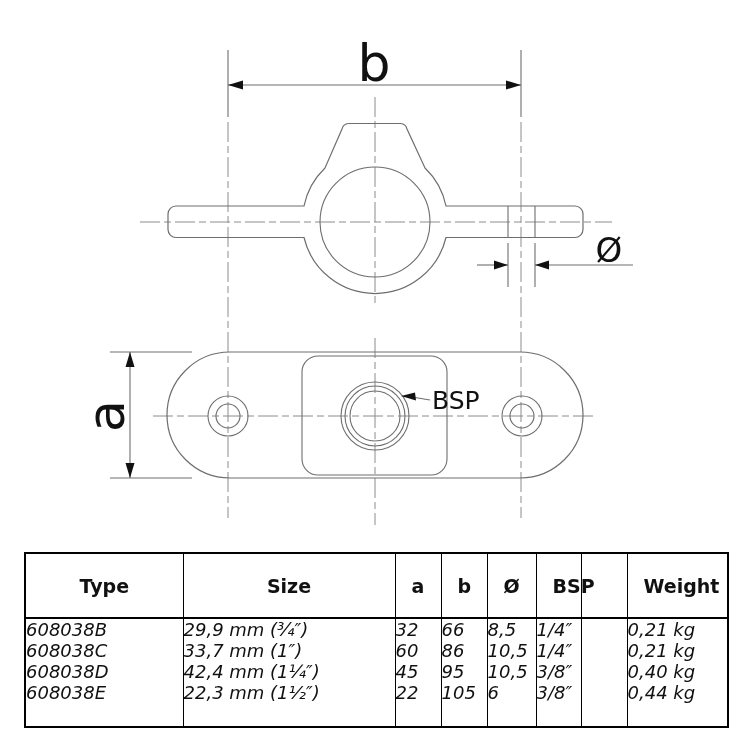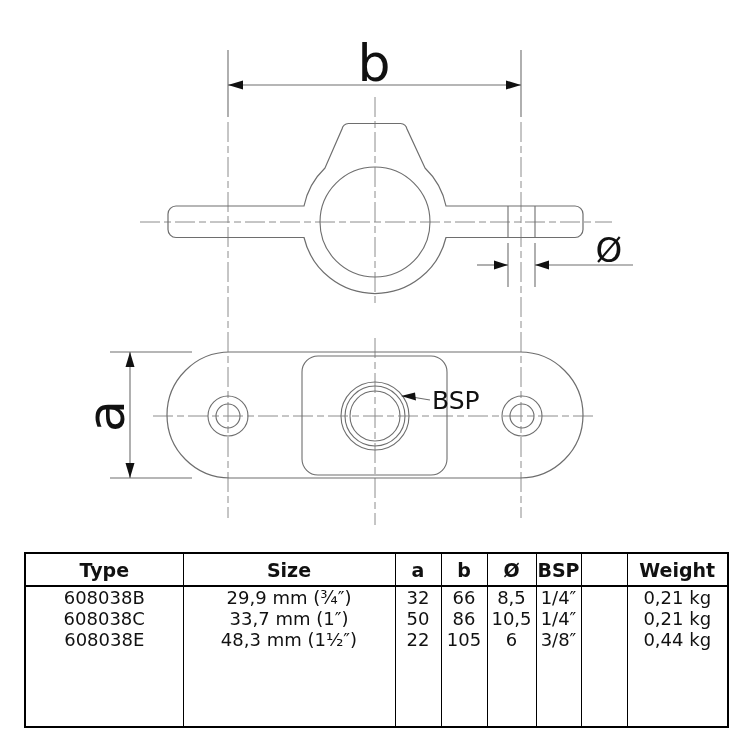--- a/index.html
+++ b/index.html
@@ -23,25 +23,25 @@
   table.spec{
     border-collapse:collapse;table-layout:fixed;
     width:703px;height:176px;
     border:2px solid #000;
     font-family:"DejaVu Sans","Liberation Sans",sans-serif;
     color:#111;
   }
   table.spec th{
     border-bottom:2px solid #000;
     font-size:19px;font-weight:bold;text-align:center;
-    height:31px;padding:0;margin-top:16px;
+    height:31px;padding:16px;margin-top:16px;
   }
   table.spec td{
-    font-size:18px;font-weight:normal;text-align:center;
-    height:21px;padding:0;line-height:21px;white-space:nowrap;
+    font-size:18px;font-weight:normal;text-align:left;
+    height:21px;padding:0;line-height:21px;white-space:nowrap;font-style:italic;
   }
   .vline{border-left:1.5px solid #000;}
   td.size-cell, th.size-cell{text-align:left;padding-left:20px;}
   tr.filler td{height:auto;}
 </style>
 </head>
 <body>
 
 <div class="page">
 
@@ -152,30 +152,40 @@
           <td class="vline">32</td>
           <td class="vline">66</td>
           <td class="vline">8,5</td>
           <td class="vline">1/4″</td>
           <td class="vline"></td>
           <td class="vline">0,21 kg</td>
         </tr>
         <tr>
           <td>608038C</td>
           <td class="vline size-cell">33,7 mm (1″)</td>
-          <td class="vline">50</td>
+          <td class="vline">60</td>
           <td class="vline">86</td>
           <td class="vline">10,5</td>
           <td class="vline">1/4″</td>
           <td class="vline"></td>
           <td class="vline">0,21 kg</td>
         </tr>
         <tr>
+          <td>608038D</td>
+          <td class="vline size-cell">42,4 mm (1¼″)</td>
+          <td class="vline">45</td>
+          <td class="vline">95</td>
+          <td class="vline">10,5</td>
+          <td class="vline">3/8″</td>
+          <td class="vline"></td>
+          <td class="vline">0,40 kg</td>
+        </tr>
+        <tr>
           <td>608038E</td>
-          <td class="vline size-cell">48,3 mm (1½″)</td>
+          <td class="vline size-cell">22,3 mm (1½″)</td>
           <td class="vline">22</td>
           <td class="vline">105</td>
           <td class="vline">6</td>
           <td class="vline">3/8″</td>
           <td class="vline"></td>
           <td class="vline">0,44 kg</td>
         </tr>
         <tr class="filler">
           <td></td>
           <td class="vline"></td>

